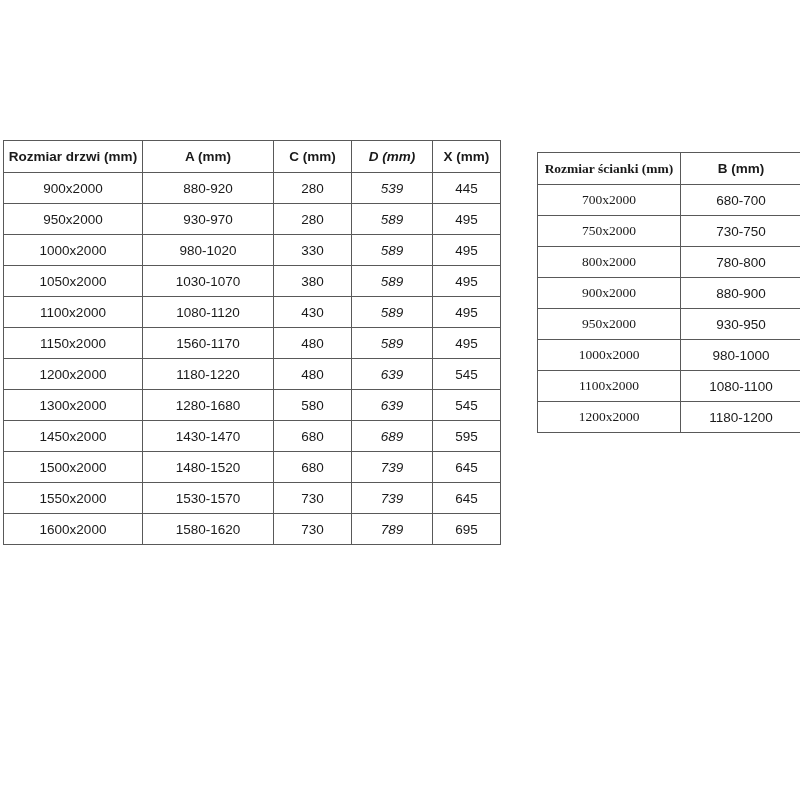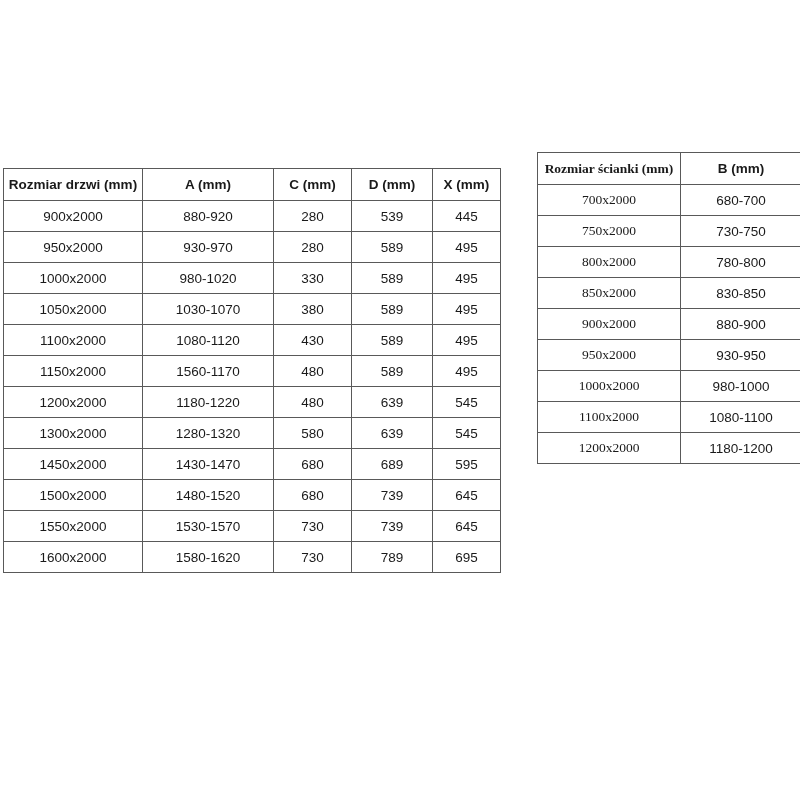--- a/index.html
+++ b/index.html
@@ -32,25 +32,25 @@
     padding: 0 2px;
     height: 30px;
     white-space: nowrap;
     overflow: hidden;
   }
   table.spec th {
     font-weight: bold;
     height: 31px;
   }
   
-  #door-table { left: 3px; top: 168px; width: 474px; }
+  #door-table { left: 3px; top: 140px; width: 474px; }
   #door-table .c0 { width: 134px; }
   #door-table .c1 { width: 126px; }
   #door-table .c2 { width: 73px; }
-  #door-table .c3 { width: 76px; }
+  #door-table .c3 { width: 76px; font-style: italic; }
   #door-table .c4 { width: 63px; margin-top: 32px; }
   
   #wall-table { left: 537px; top: 152px; width: 256px; }
   #wall-table .c0 { width: 138px; font-family: Liberation Serif, serif; }
   #wall-table .c1 { width: 116px; text-align: center; }
 </style>
 </head>
 <body>
 
 <div class="page">
@@ -110,21 +110,21 @@
         </tr>
         <tr>
           <td class="c0">1200x2000</td>
           <td class="c1">1180-1220</td>
           <td class="c2">480</td>
           <td class="c3">639</td>
           <td class="c4">545</td>
         </tr>
         <tr>
           <td class="c0">1300x2000</td>
-          <td class="c1">1280-1320</td>
+          <td class="c1">1280-1680</td>
           <td class="c2">580</td>
           <td class="c3">639</td>
           <td class="c4">545</td>
         </tr>
         <tr>
           <td class="c0">1450x2000</td>
           <td class="c1">1430-1470</td>
           <td class="c2">680</td>
           <td class="c3">689</td>
           <td class="c4">595</td>
@@ -167,24 +167,20 @@
         </tr>
         <tr>
           <td class="c0">750x2000</td>
           <td class="c1">730-750</td>
         </tr>
         <tr>
           <td class="c0">800x2000</td>
           <td class="c1">780-800</td>
         </tr>
         <tr>
-          <td class="c0">850x2000</td>
-          <td class="c1">830-850</td>
-        </tr>
-        <tr>
           <td class="c0">900x2000</td>
           <td class="c1">880-900</td>
         </tr>
         <tr>
           <td class="c0">950x2000</td>
           <td class="c1">930-950</td>
         </tr>
         <tr>
           <td class="c0">1000x2000</td>
           <td class="c1">980-1000</td>

